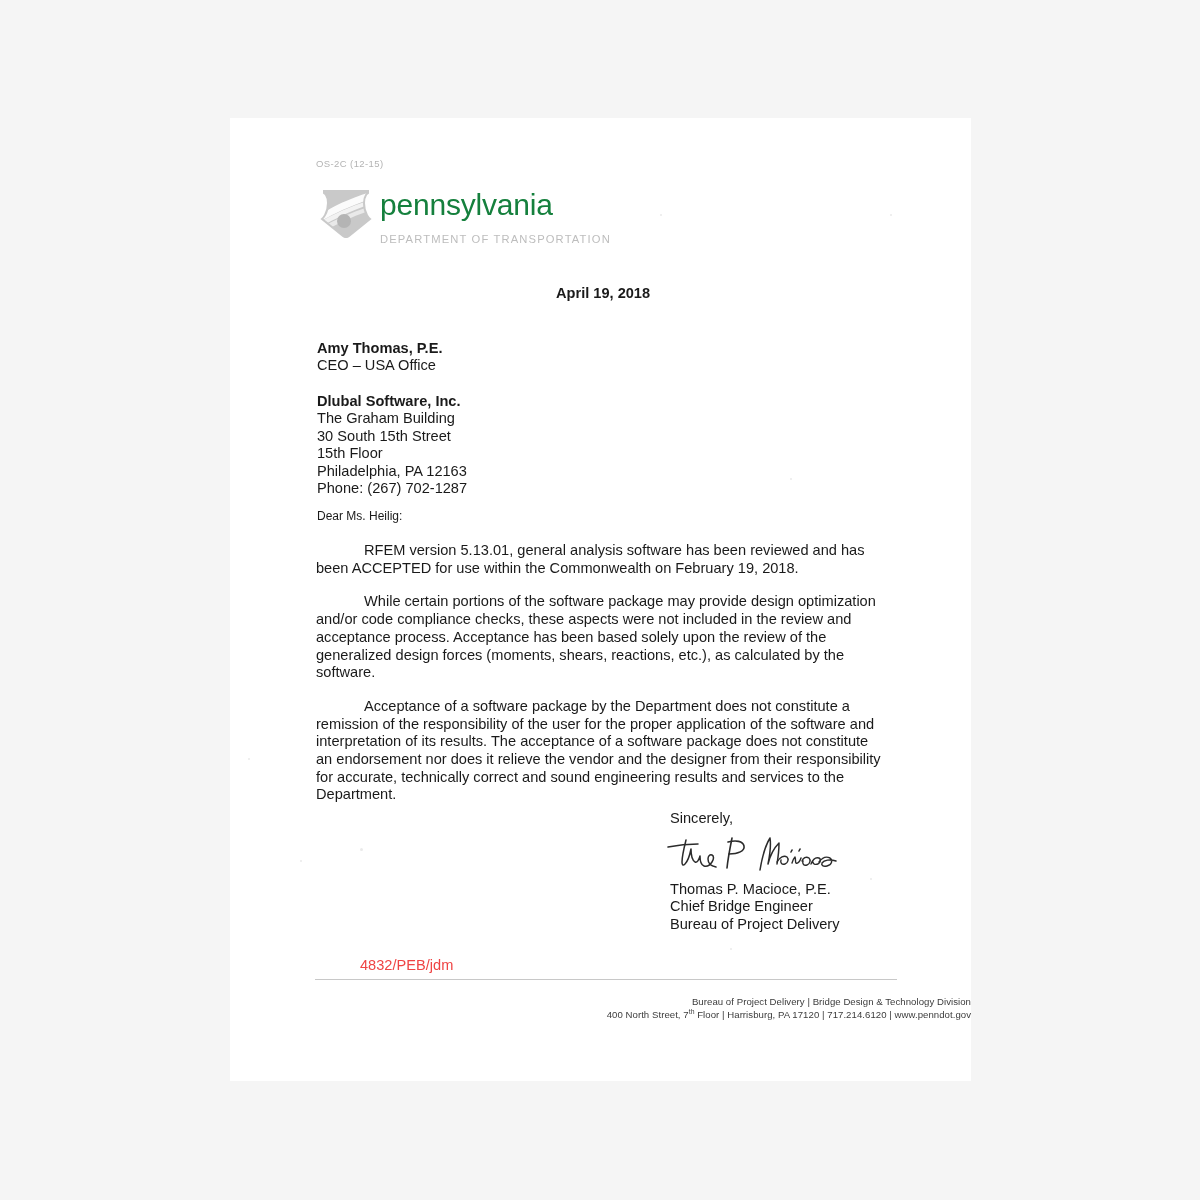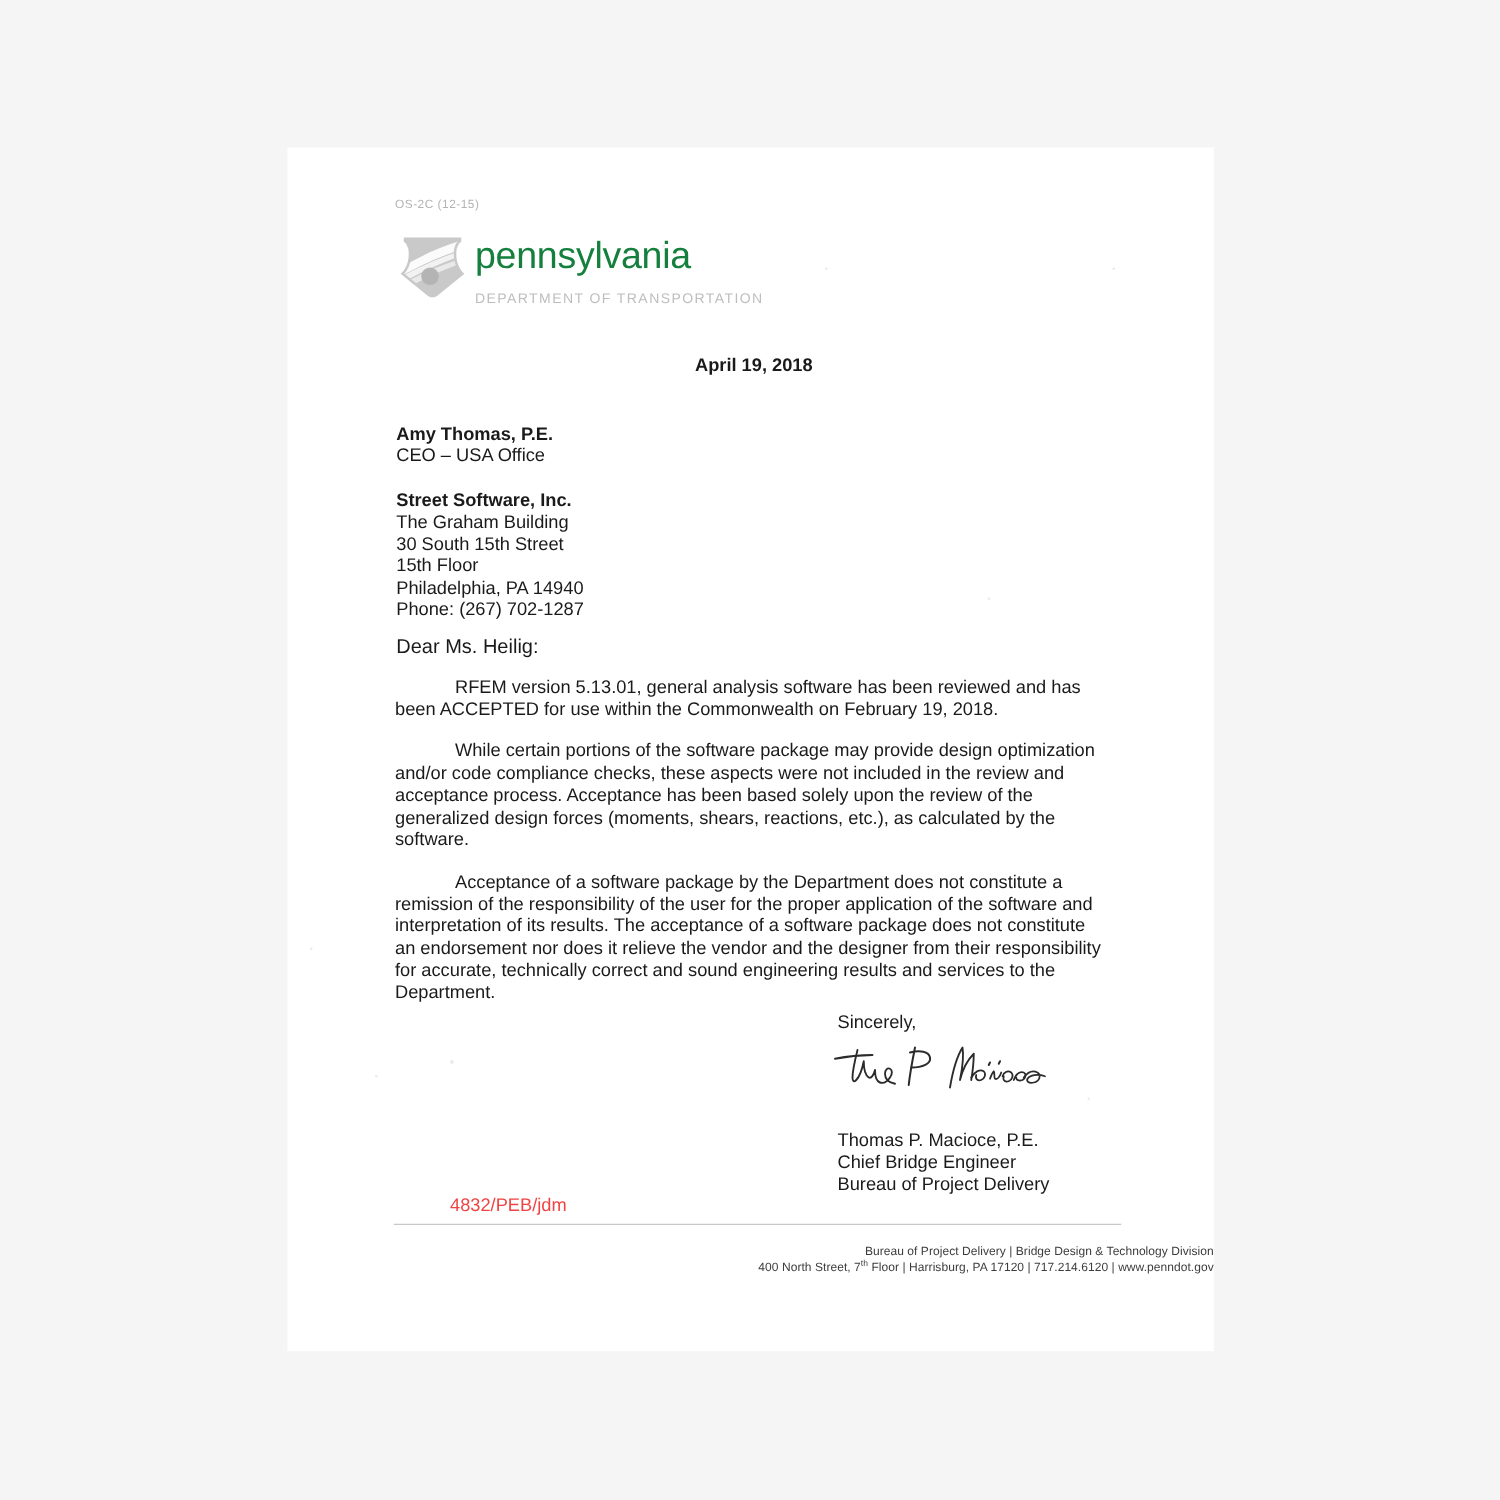--- a/index.html
+++ b/index.html
@@ -107,21 +107,21 @@
     left: 87px;
     top: 275px;
   }
   #company-block .nm { font-weight: bold; }
   #company-block div { line-height: 17.4px; font-size: 14.6px; color: #1a1a1a; }
 
   #salutation {
     position: absolute;
     left: 87px;
     top: 391px;
-    font-size: 16px;
+    font-size: 12px;
     color: #1a1a1a;
   }
 
   #body-paragraphs {
     position: absolute;
     left: 86px;
     top: 424px;
     width: 572px;
   }
   #body-paragraphs p {
@@ -144,21 +144,21 @@
     color: #1a1a1a;
   }
   #signature-image {
     margin-top: 8px;
     margin-left: -6px;
     width: 200px;
     height: 46px;
     display: block;
   }
   #signer-block {
-    margin-top: 25px;
+    margin-top: 1px;
   }
   #signer-block div {
     font-size: 14.6px;
     line-height: 17.4px;
     color: #1a1a1a;
   }
 
   
   #reference-code {
     position: absolute;
@@ -242,25 +242,25 @@
   </div>
 
   <div id="date-line">April 19, 2018</div>
 
   <div id="recipient-block">
     <div class="nm">Amy Thomas, P.E.</div>
     <div>CEO – USA Office</div>
   </div>
 
   <div id="company-block">
-    <div class="nm">Street Software, Inc.</div>
+    <div class="nm">Dlubal Software, Inc.</div>
     <div>The Graham Building</div>
     <div>30 South 15th Street</div>
     <div>15th Floor</div>
-    <div>Philadelphia, PA 14940</div>
+    <div>Philadelphia, PA 12163</div>
     <div>Phone: (267) 702-1287</div>
   </div>
 
   <div id="salutation">Dear Ms. Heilig:</div>
 
   <div id="body-paragraphs">
     <p>RFEM version 5.13.01, general analysis software has been reviewed and has been ACCEPTED for use within the Commonwealth on February 19, 2018.</p>
     <p>While certain portions of the software package may provide design optimization and/or code compliance checks, these aspects were not included in the review and acceptance process.  Acceptance has been based solely upon the review of the generalized design forces (moments, shears, reactions, etc.), as calculated by the software.</p>
     <p>Acceptance of a software package by the Department does not constitute a remission of the responsibility of the user for the proper application of the software and interpretation of its results.  The acceptance of a software package does not constitute an endorsement nor does it relieve the vendor and the designer from their responsibility for accurate, technically correct and sound engineering results and services to the Department.</p>
   </div>

